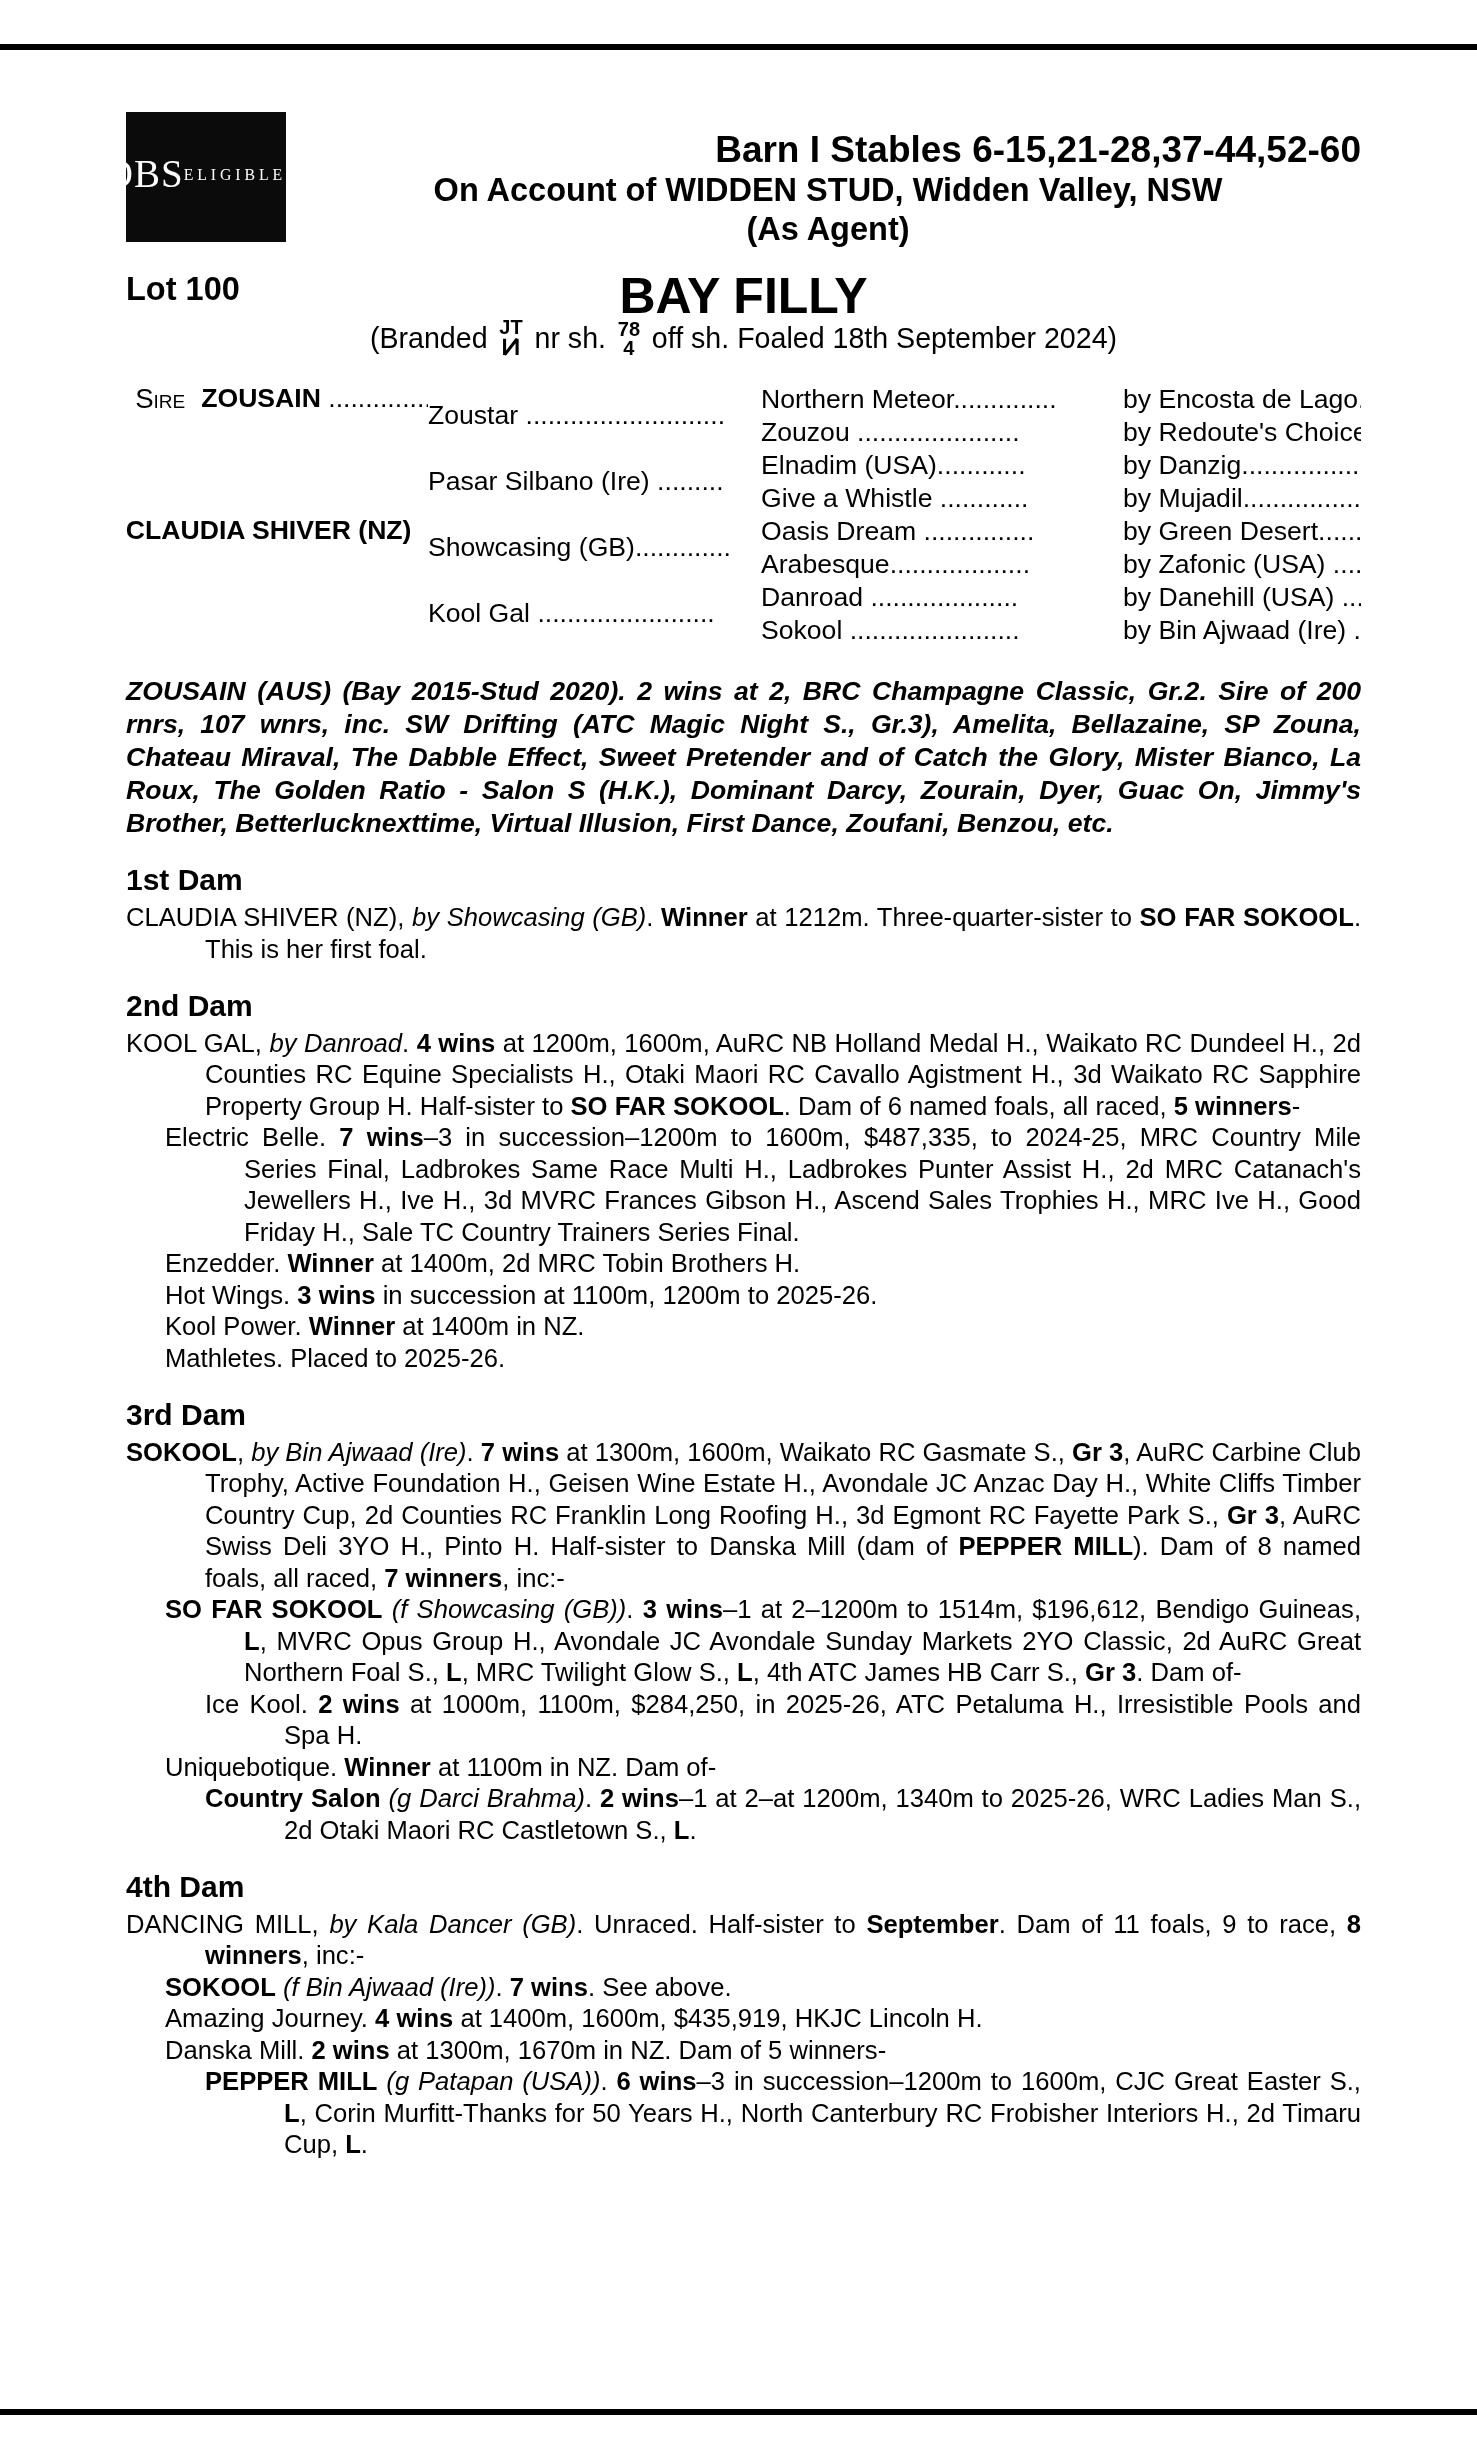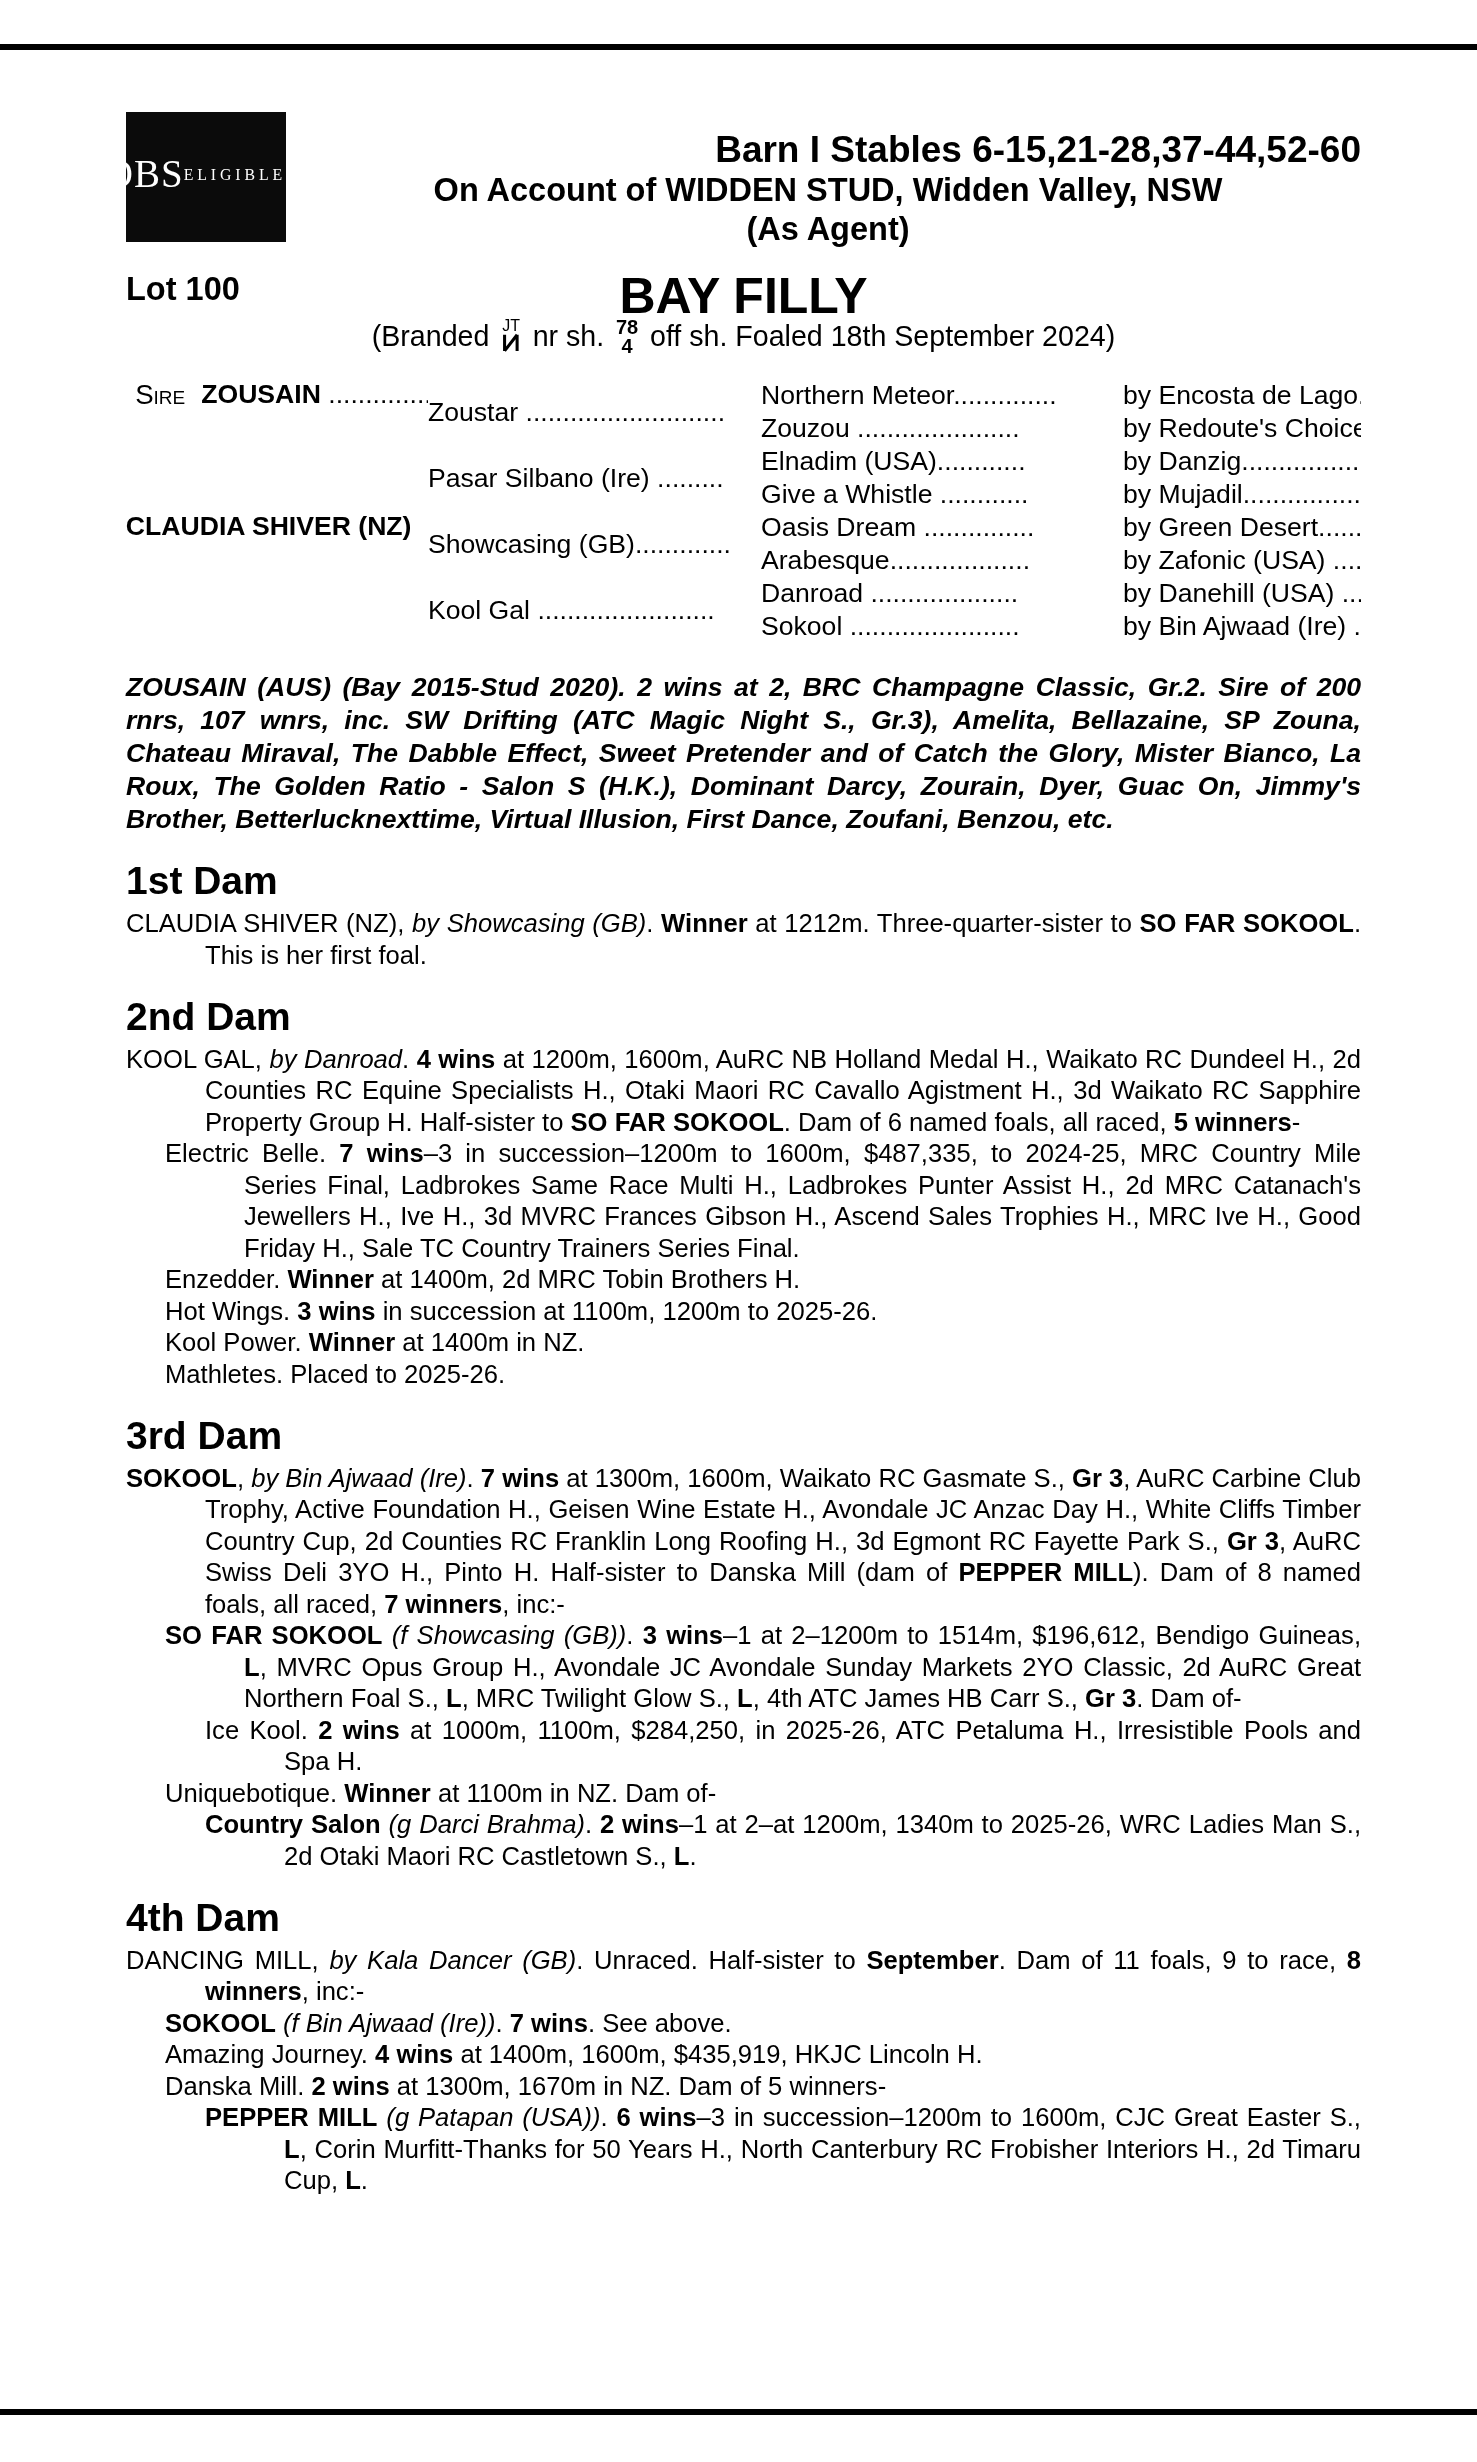--- a/index.html
+++ b/index.html
@@ -16,38 +16,38 @@
         display:flex;flex-direction:row;align-items:center;justify-content:flex-end;
         padding-bottom:6.9px;box-sizing:border-box;}
   .logo-bobs{font-family:"Liberation Serif","DejaVu Serif",serif;font-size:39px;line-height:0.85;letter-spacing:1px;}
   .logo-elig{font-family:"Liberation Serif","DejaVu Serif",serif;font-size:15.8px;letter-spacing:3.9px;margin-top:3px;}
   .barn{font-weight:bold;font-size:37px;text-align:right;padding-top:29.6px;}
   .acct-wrap{padding-left:169px;text-align:center;font-weight:bold;font-size:32.5px;line-height:39px;}
   .lotrow{position:relative;margin-top:11.8px;height:47px;}
   .lot{position:absolute;left:0;top:3.9px;font-weight:bold;font-size:32.5px;}
   .title{text-align:center;font-weight:bold;font-size:50px;}
   .brandrow{display:flex;justify-content:center;align-items:center;gap:11.8px;font-size:28.6px;margin-top:3.9px;}
-  .stack{display:inline-flex;flex-direction:column;align-items:center;line-height:0.95;font-size:16px;font-weight:normal;}
+  .stack{display:inline-flex;flex-direction:column;align-items:center;line-height:0.95;font-size:20px;font-weight:bold;}
   .stack.num{font-weight:bold;font-size:20px;}
 
   
   .ped{display:grid;grid-template-columns:302px 333px 362px 238px;grid-auto-rows:33px;
        margin-top:23.6px;font-size:26.6px;}
   .pedcell{display:flex;align-items:center;overflow:hidden;white-space:nowrap;}
   .pedcol1{flex-direction:row;align-items:flex-start;justify-content:center;gap:16px;}
   .pedlabel{font-variant:small-caps;font-size:27.6px;padding-left:35px;}
   .pedname{font-weight:bold;}
   .pedyear{padding-left:41px;}
 
   
   .sire-summary{margin-top:27.6px;font-weight:bold;font-style:italic;font-size:26.6px;line-height:33px;text-align:justify;}
 
   
   .section{margin-top:23.6px;}
-  .sec-h{font-weight:bold;font-size:39px;margin-bottom:4.9px;}
+  .sec-h{font-weight:bold;font-size:30px;margin-bottom:4.9px;}
   .entry{font-size:25.6px;line-height:31.5px;text-align:justify;}
   .lv0{margin-left:0;padding-left:79px;text-indent:-79px;}
   .lv1{margin-left:39px;padding-left:79px;text-indent:-79px;}
   .lv2{margin-left:79px;padding-left:79px;text-indent:-79px;}
   .b{font-weight:bold;}
   .i{font-style:italic;}
 </style>
 </head>
 <body>
 

